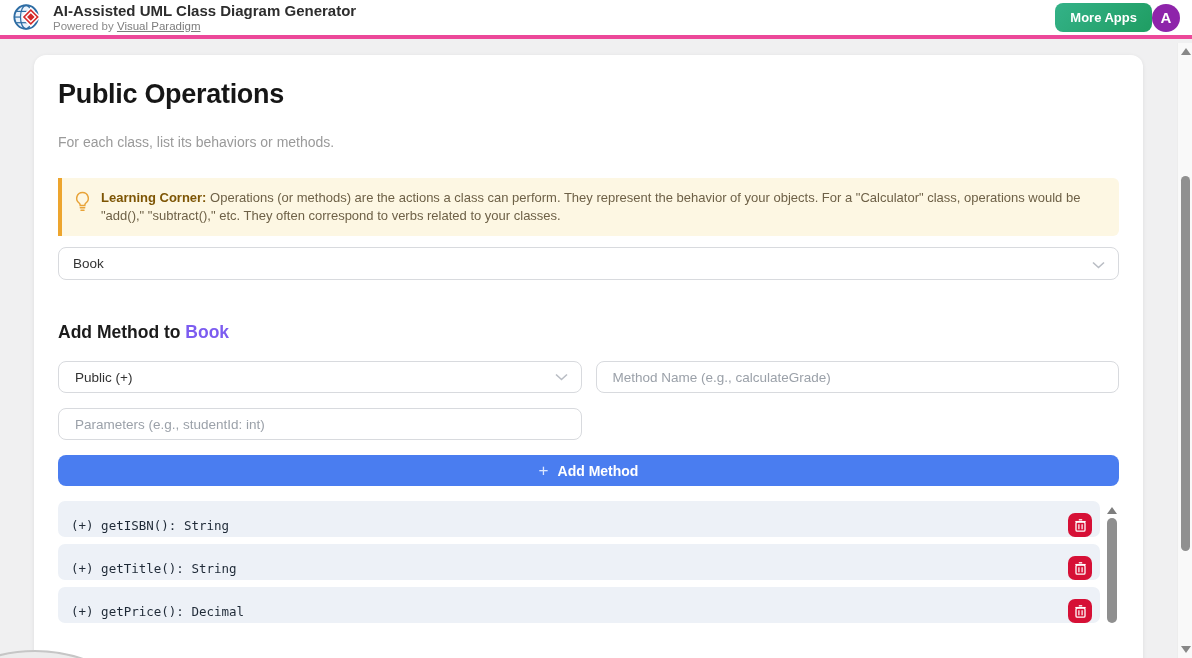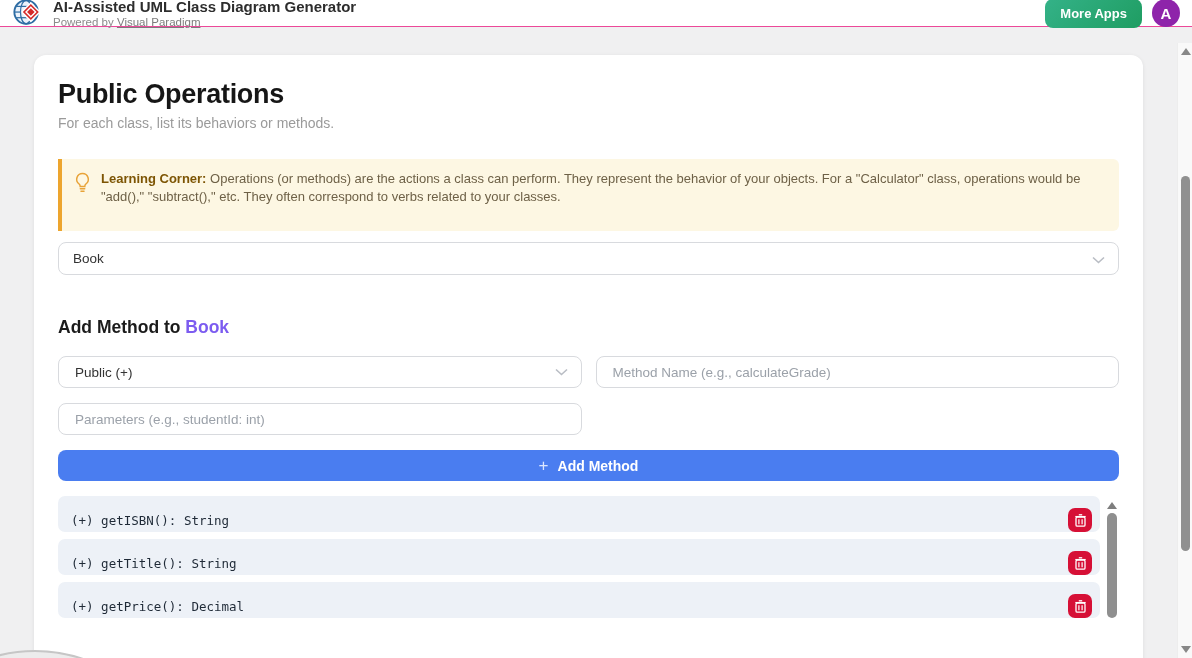--- a/index.html
+++ b/index.html
@@ -6,56 +6,56 @@
   html,body { width:1192px; height:658px; overflow:hidden; }
   body {
     font-family:"Liberation Sans", sans-serif;
     background:#f0f0f1;
     position:relative;
     color:#2b2b2b;
   }
 
   
   .header {
-    position:absolute; top:0; left:0; width:1192px; height:27px;
-    background:#ffffff; border-bottom:1px solid #ec4899;
+    position:absolute; top:0; left:0; width:1192px; height:39px;
+    background:#ffffff; border-bottom:4px solid #ec4899;
     display:flex; align-items:center; padding:0 12px; z-index:5;
   }
   .logo { width:32px; height:32px; margin-right:9px; flex:0 0 auto; }
   .header-titles { display:flex; flex-direction:column; justify-content:center; }
   .app-title { font-size:15px; font-weight:bold; color:#2d2d2d; line-height:17px; }
   .powered { font-size:11.5px; color:#8b8b8b; line-height:14px; }
   .powered a { color:#7c7c7c; text-decoration:underline; cursor:pointer; }
-  .header-right { margin-left:auto; display:flex; align-items:center; gap:10px; }
+  .header-right { margin-left:auto; display:flex; align-items:center; gap:0; }
   .more-apps-btn {
     border:none; cursor:pointer; color:#fff; font-weight:bold; font-size:13px;
     padding:7px 15px; border-radius:8px;
     background:linear-gradient(135deg,#34b288,#1f9d62);
     font-family:"Liberation Sans", sans-serif;
   }
   .avatar {
     width:28px; height:28px; border-radius:50%; background:#8e24aa;
     color:#fff; font-weight:bold; font-size:15px;
     display:flex; align-items:center; justify-content:center; cursor:pointer;
   }
 
   
   .card {
     position:absolute; top:55px; left:34px; width:1109px; height:640px;
     background:#ffffff; border-radius:12px;
     box-shadow:0 1px 4px rgba(0,0,0,0.08);
     padding:24px 24px 0 24px;
   }
   .h1 { font-size:27px; font-weight:bold; color:#161616; letter-spacing:-0.3px; }
-  .h1-sub { font-size:14px; color:#9a9a9a; margin-top:5px; }
+  .h1-sub { font-size:14px; color:#9a9a9a; margin-top:24px; }
 
   
   .callout {
     margin-top:28px; background:#fdf7e3; border-left:4px solid #eda52e;
-    border-radius:0 6px 6px 0; padding:11px 14px 25px 12px;
+    border-radius:0 6px 6px 0; padding:11px 14px 11px 12px;
     display:flex; gap:10px; min-height:57px;
   }
   .callout .bulb { flex:0 0 auto; margin-top:2px; }
   .callout-text { font-size:13px; line-height:18px; color:#6e6147; }
   .callout-label { font-weight:bold; color:#7d5504; }
 
   
   .field-label { font-size:14.5px; font-weight:bold; color:#1f1f1f; margin-top:30px; }
   .select-box {
     margin-top:11px; height:33px; border:1px solid #d8dade; border-radius:8px;

